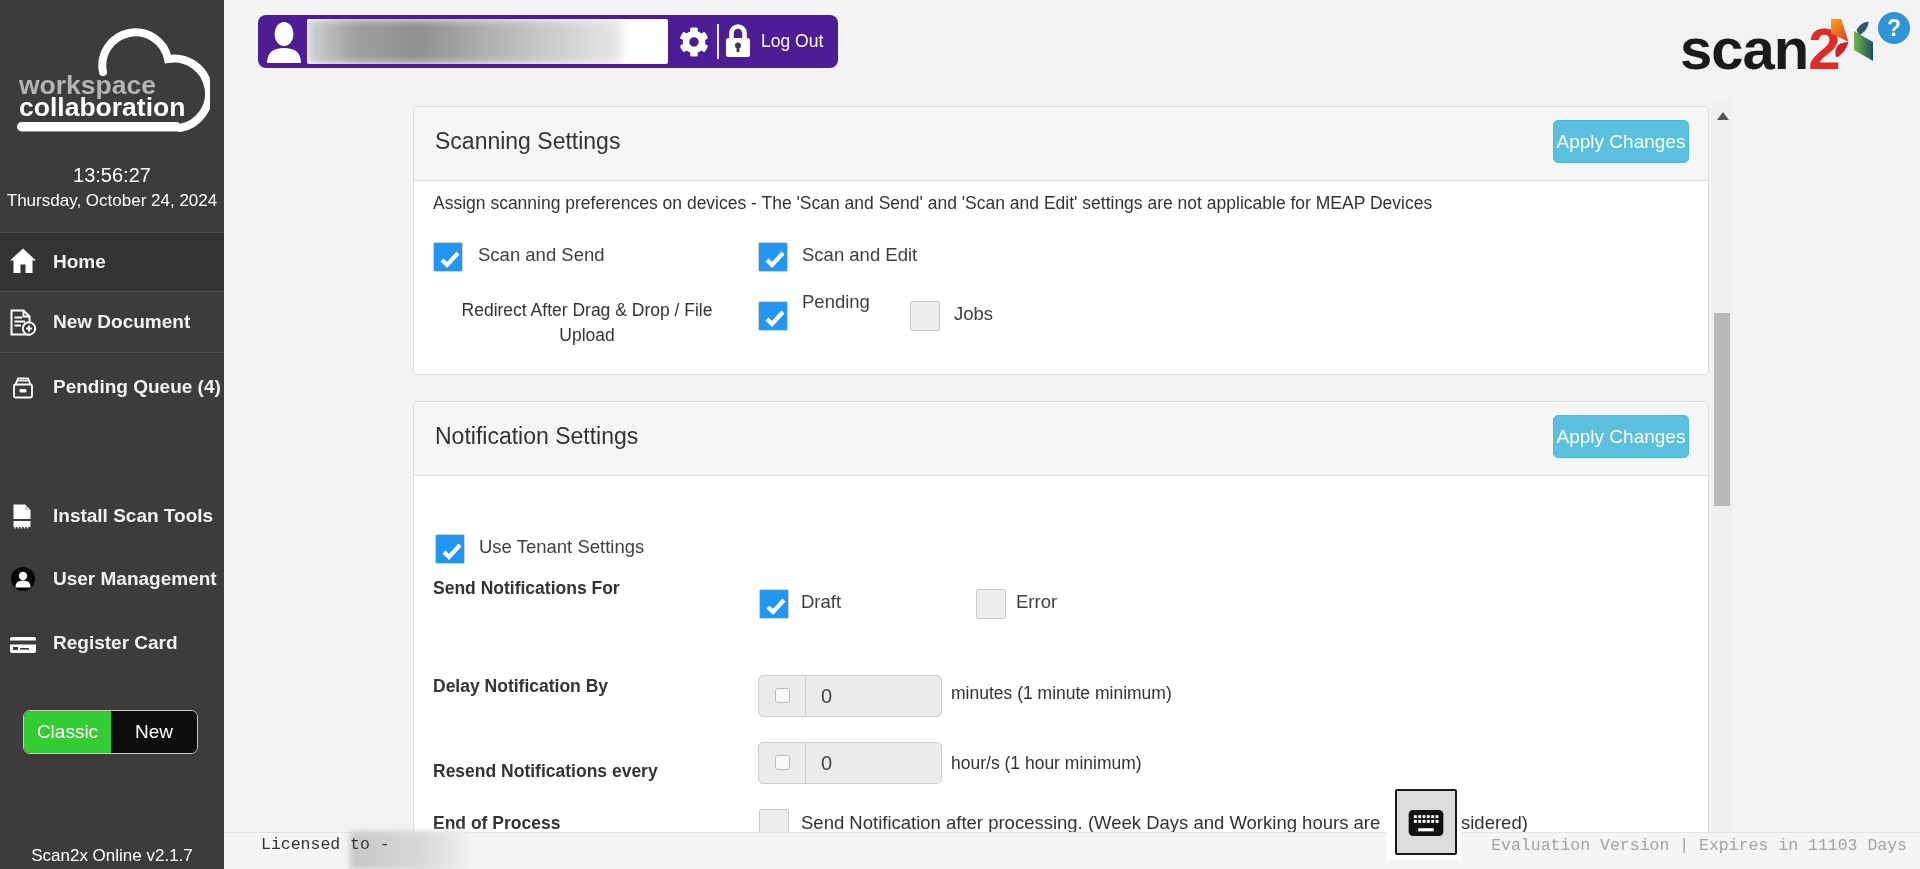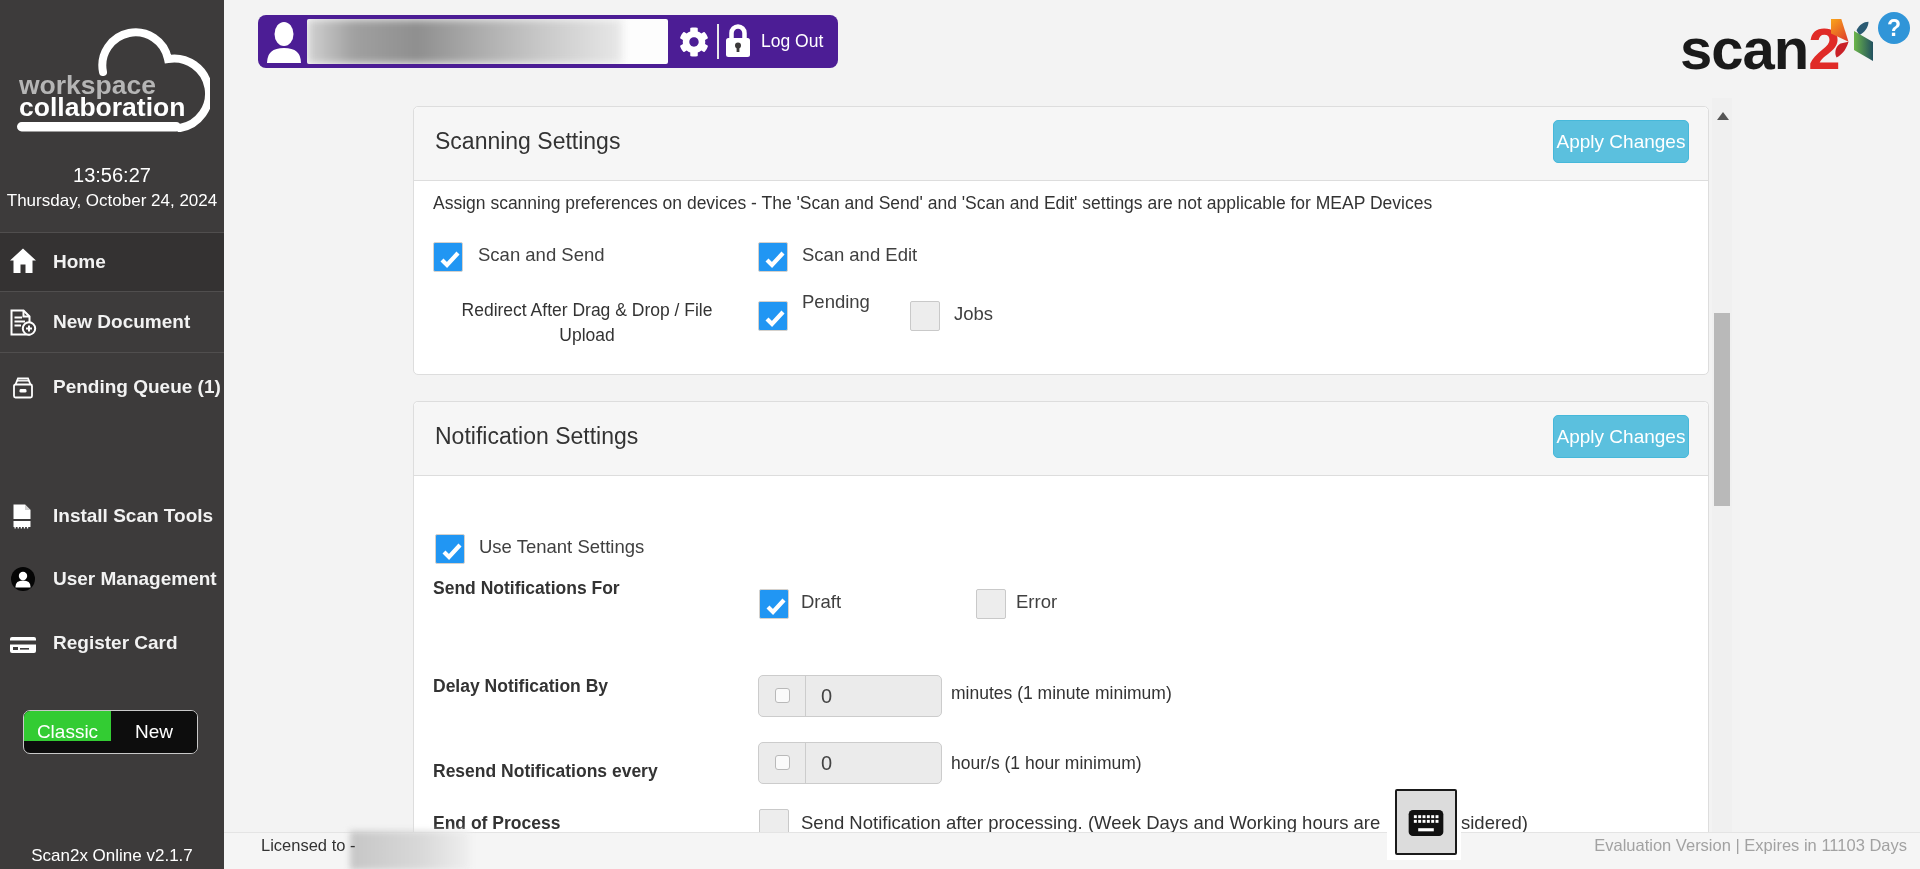--- a/index.html
+++ b/index.html
@@ -8,21 +8,21 @@
 
 
 #sidebar { position:absolute; left:0; top:0; width:224px; height:869px; background:#3d3b3b; z-index:5; }
 #clock { position:absolute; left:0; top:164px; width:224px; text-align:center; color:#fff; font-size:20px; }
 #date { position:absolute; left:0; top:191px; width:224px; text-align:center; color:#fff; font-size:17px; white-space:nowrap; }
 .mrow { position:absolute; left:0; width:224px; color:#f2f2f2; font-size:19px; }
 .clbl { position:absolute; font-size:18.5px; color:#404040; white-space:nowrap; }
 .mrow .lbl { position:absolute; left:53px; top:50%; transform:translateY(-50%); white-space:nowrap;font-weight:bold; }
 .sep { position:absolute; left:0; width:224px; height:1px; background:#504e4e; }
 #toggle { position:absolute; left:23px; top:710px; width:175px; height:44px; border:1px solid #c9c9c9; border-radius:7px; overflow:hidden; background:#0d0d0d; }
-#toggle .classic { position:absolute; left:0; top:0; width:87px; height:30px; background:#33cc33; color:#fff; font-size:19px; text-align:center; line-height:42px; }
+#toggle .classic { position:absolute; left:0; top:0; width:87px; height:42px; background:#33cc33; color:#fff; font-size:19px; text-align:center; line-height:42px; }
 #toggle .new { position:absolute; left:87px; top:0; width:86px; height:42px; background:#0d0d0d; color:#fff; font-size:19px; text-align:center; line-height:42px; }
 #version { position:absolute; left:0; top:846px; width:224px; text-align:center; color:#fff; font-size:17px; }
 
 
 #topbar { position:absolute; left:258px; top:15px; width:580px; height:53px; background:#4c1d95; border-radius:8px; z-index:3; }
 #userinput { position:absolute; left:49px; top:4px; width:361px; height:45px; background:#fdfdfd; border-radius:2px; overflow:hidden; }
 #userblur { position:absolute; left:0px; top:0px; width:315px; height:45px;
   background:linear-gradient(90deg,#d2d2d2 0%,#a0a0a0 15%,#8f8f8f 35%,#adadad 55%,#c9c9c9 75%,#e8e8e8 100%); filter:blur(4px); }
 #logout { position:absolute; left:503px; top:0; height:53px; line-height:53px; color:#fff; font-size:17.5px; }
 #topsep { position:absolute; left:459px; top:9px; width:2px; height:35px; background:#e8e8e8; }
@@ -51,21 +51,21 @@
 .igroup .addon { position:absolute; left:0; top:0; width:47px; height:40px; border-right:1px solid #ccc; }
 .igroup .mini { position:absolute; left:16px; top:12px; width:15px; height:15px; background:#fafafa; border:1px solid #b9b9b9; border-radius:3px; }
 .igroup .val { position:absolute; left:62px; top:0; height:40px; line-height:40px; font-size:20px; color:#444; }
 
 
 #sbtrack { position:absolute; left:1712px; top:98px; width:20px; height:734px; background:#f0f0f0; }
 #sbarrow { position:absolute; left:1717px; top:112px; width:0; height:0; border-left:6px solid transparent; border-right:6px solid transparent; border-bottom:8px solid #555; }
 #sbthumb { position:absolute; left:1714px; top:313px; width:16px; height:193px; background:#b9b9b9; }
 
 
-#botbar { position:absolute; left:224px; top:832px; width:1696px; height:37px; background:#f5f5f5; border-top:1px solid #e4e4e4; z-index:4; }
+#botbar { position:absolute; left:224px; top:832px; width:1696px; height:37px; background:#f5f5f5; border-top:1px solid #e4e4e4; z-index:4;font-family:Liberation Mono, monospace; }
 #licblur { position:absolute; left:126px; top:-2px; width:120px; height:39px; background:linear-gradient(90deg,#c6c6c6,#d9d9d9 60%,#efefef); filter:blur(3px); }
 #lictext { position:absolute; left:37px; top:0; line-height:24px; font-size:16.5px; color:#333; }
 #evaltext { position:absolute; right:13px; top:0; line-height:25px; font-size:16.5px; color:#a2a2a2; }
 
 
 #kbwidget { position:absolute; left:1387px; top:789px; width:74px; height:71px; background:#fff; z-index:5; }
 #kbbtn { position:absolute; left:8px; top:0px; width:62px; height:66px; background:#dcdcdc; border:2px solid #1a1a1a; border-radius:2px; }
 </style>
 </head>
 <body>
@@ -103,21 +103,21 @@
   <div class="sep" style="top:352px"></div>
   <div class="mrow" style="top:353px;height:67px">
       <svg id="ic-queue" width="22" height="22" viewBox="0 0 22 22" style="position:absolute;left:12px;top:24px">
         <g stroke="#fff" stroke-width="1.8" fill="none">
           <path d="M3.5 7.5 L6 1.5 L16 1.5 L18.5 7.5"></path>
           <rect x="2" y="7.5" width="18" height="13" rx="1.5"></rect>
         </g>
         <path d="M5 3.8 L17 3.8" stroke="#fff" stroke-width="1.4"></path>
         <rect x="7.5" y="12" width="7" height="3.6" rx="1.4" fill="#fff"></rect>
       </svg>
-      <span class="lbl">Pending Queue (1)</span>
+      <span class="lbl">Pending Queue (4)</span>
     </div>
 
   <div class="mrow" style="top:484px;height:63px">
       <svg id="ic-install" width="19" height="25" viewBox="0 0 19 25" style="position:absolute;left:13px;top:20px">
         <path d="M0.5 0.5 L12 0.5 L17.5 6 L17.5 15 L0.5 15 Z" fill="#fff"></path>
         <path d="M12 0.5 L12 6 L17.5 6 Z" fill="#cfcfcf"></path>
         <path d="M0.5 17 L17.5 17 L17.5 23 L0.5 23 Z" fill="#fff"></path>
         <path d="M1.5 23.7 L2.8 23.7 M4.6 23.7 L5.9 23.7 M7.7 23.7 L9 23.7 M10.8 23.7 L12.1 23.7 M13.9 23.7 L15.2 23.7" stroke="#fff" stroke-width="1.6"></path>
       </svg>
       <span class="lbl">Install Scan Tools</span>

